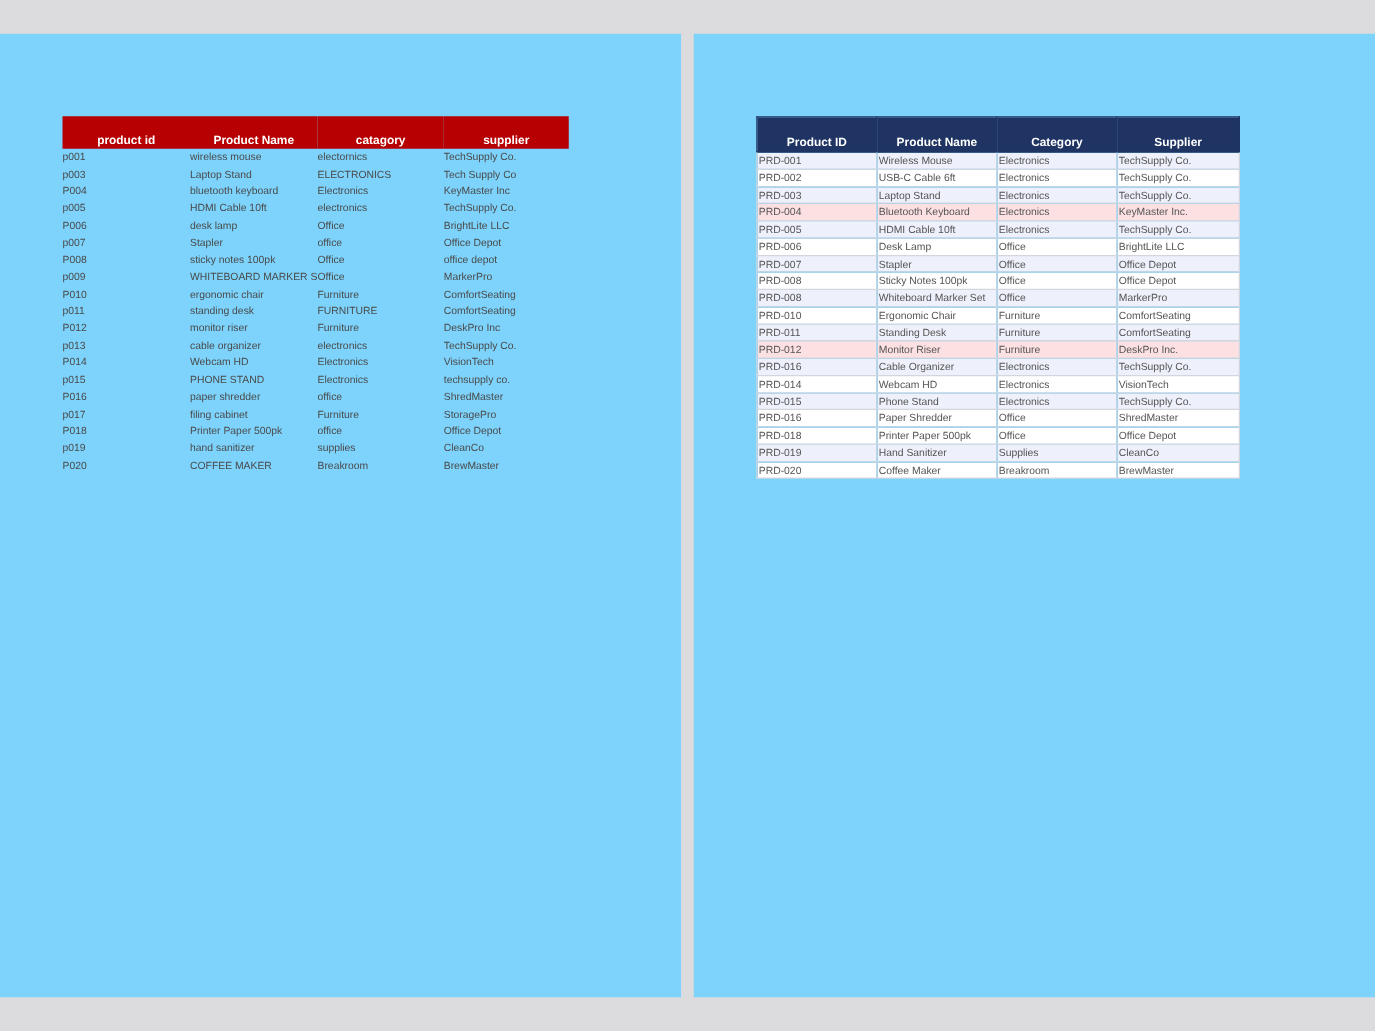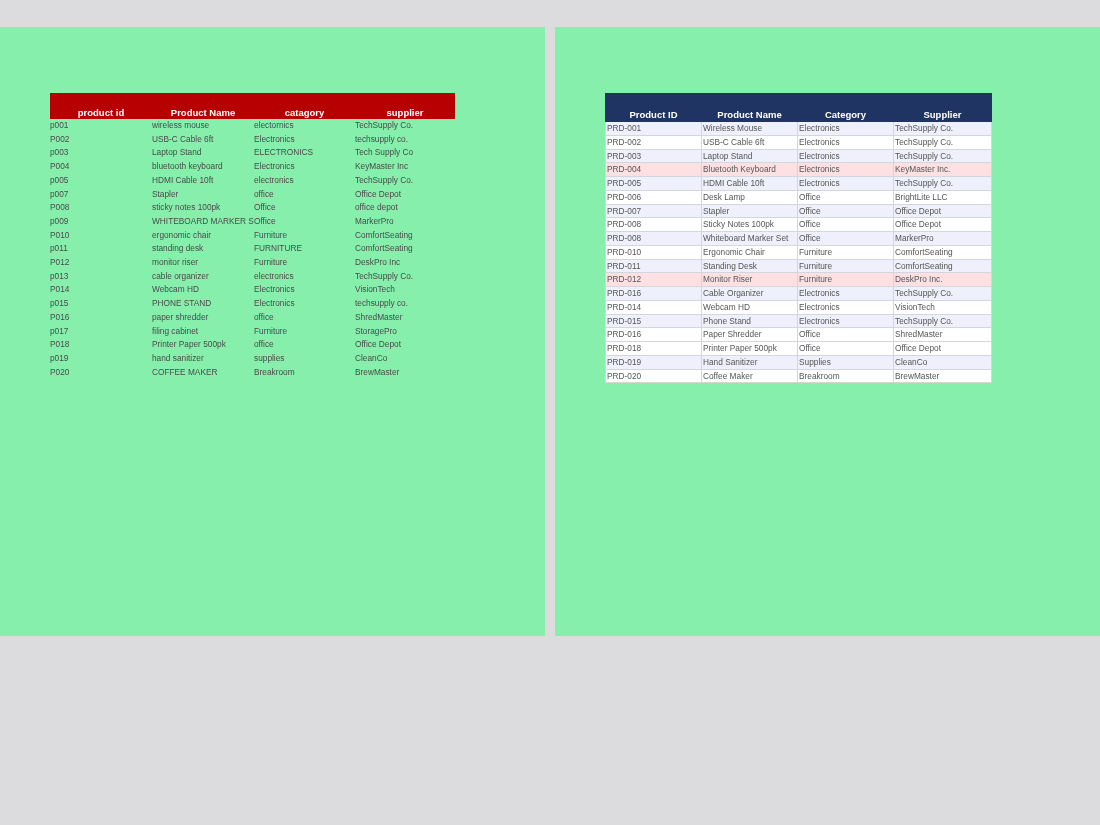--- a/index.html
+++ b/index.html
@@ -3,21 +3,21 @@
 <meta charset="utf-8">
 <style>
   html, body { margin:0; padding:0; }
   body {
     width:1100px; height:825px; position:relative; overflow:hidden;
     background:#dcdbdd;
     font-family:"Liberation Sans", sans-serif;
   }
   .top-bar { position:absolute; left:0; top:0; width:1100px; height:27px; background:#dcdbdd; }
   .bottom-bar { position:absolute; left:0; top:798px; width:1100px; height:27px; background:#dcdbdd; }
-  .page { position:absolute; top:27px; height:609px; background:#86efac; }
+  .page { position:absolute; top:27px; height:771px; background:#7dd3fc; }
   .page-left { left:0; width:545px; }
   .page-right { left:555px; width:545px; }
   .divider { position:absolute; left:545px; top:27px; width:10px; height:771px; background:#dcdbdd; }
 
   
   .raw-table { position:absolute; left:50px; top:66px; width:405px; border-collapse:collapse; table-layout:fixed; }
   .raw-table th {
     background:#b70002; color:#ffffff; font-weight:bold; font-size:9.5px;
     height:25px; padding:0 0 1px 0; vertical-align:bottom; text-align:center;
     white-space:nowrap;
@@ -65,42 +65,42 @@
       </tr>
     </thead>
     <tbody id="raw-body">
         <tr>
           <td>p001</td>
           <td class="overflow">wireless mouse</td>
           <td>electornics</td>
           <td>TechSupply Co.</td>
         </tr>
         <tr>
-          <td>P002</td>
-          <td class="overflow">USB-C Cable 6ft</td>
-          <td>Electronics</td>
-          <td>techsupply co.</td>
-        </tr>
-        <tr>
           <td>p003</td>
           <td class="overflow">Laptop Stand</td>
           <td>ELECTRONICS</td>
           <td>Tech Supply Co</td>
         </tr>
         <tr>
           <td>P004</td>
           <td class="overflow">bluetooth keyboard</td>
           <td>Electronics</td>
           <td>KeyMaster Inc</td>
         </tr>
         <tr>
           <td>p005</td>
           <td class="overflow">HDMI Cable 10ft</td>
           <td>electronics</td>
           <td>TechSupply Co.</td>
+        </tr>
+        <tr>
+          <td>P006</td>
+          <td class="overflow">desk lamp</td>
+          <td>Office</td>
+          <td>BrightLite LLC</td>
         </tr>
         <tr>
           <td>p007</td>
           <td class="overflow">Stapler</td>
           <td>office</td>
           <td>Office Depot</td>
         </tr>
         <tr>
           <td>P008</td>
           <td class="overflow">sticky notes 100pk</td>

